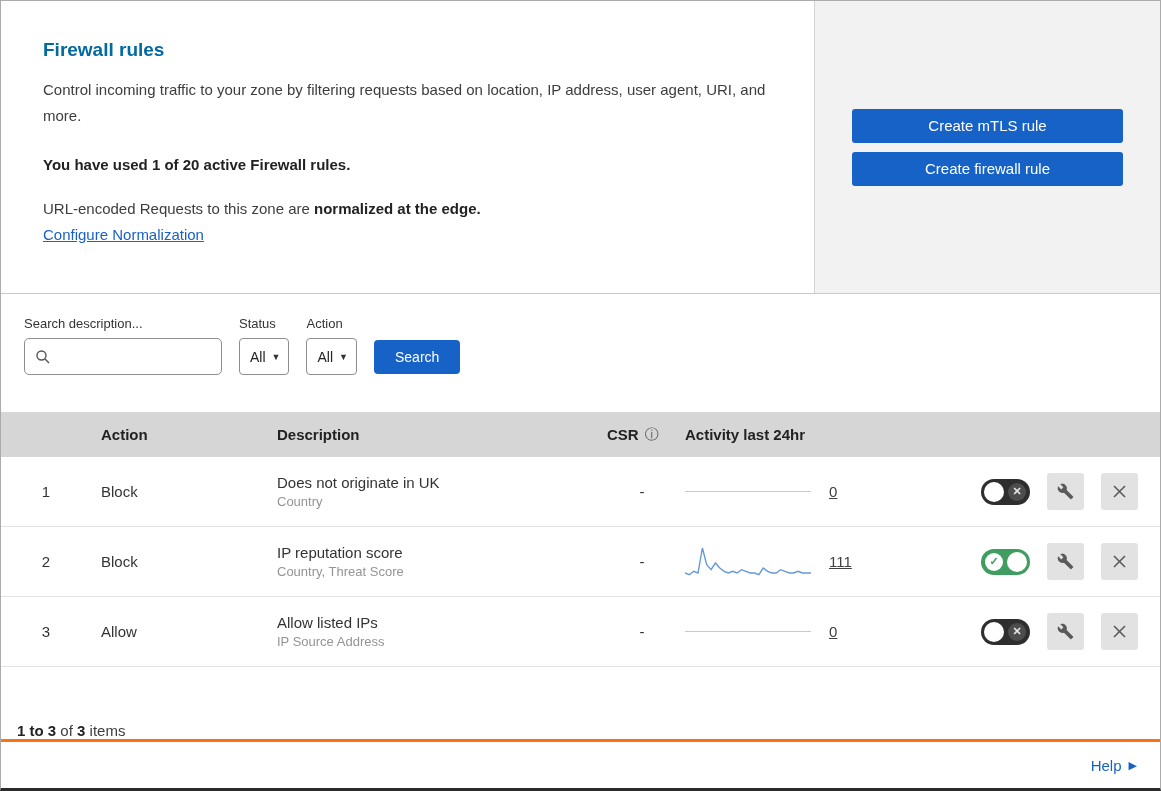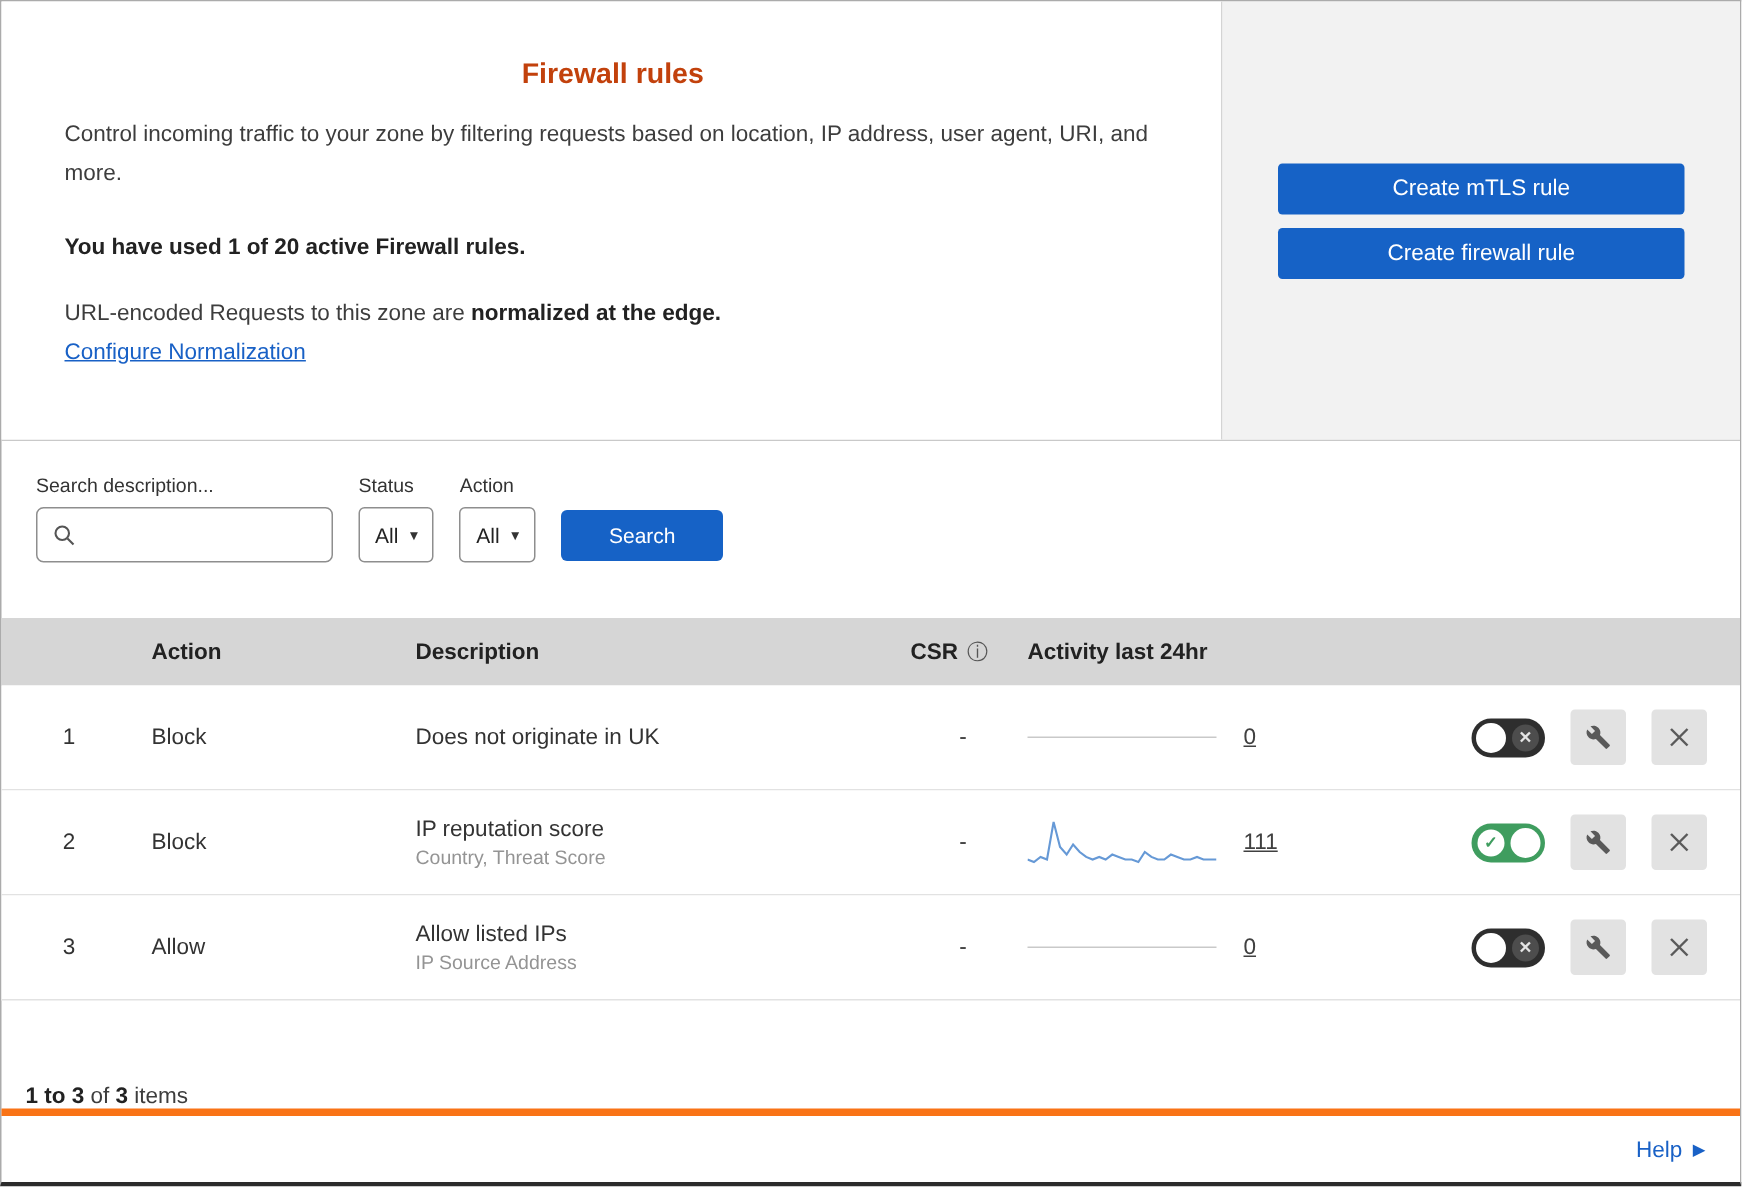--- a/index.html
+++ b/index.html
@@ -14,21 +14,21 @@
     border:1px solid #ababab;
     border-bottom:3px solid #2b2b2b;
     background:#fff;
     display:flex; flex-direction:column;
   }
 
   
   .top { display:flex; height:293px; border-bottom:1px solid #c9c9c9; }
   .top-left { flex:1; background:#fff; border-right:1px solid #d4d4d4; padding:38px 40px 0 42px; }
   .top-right { width:345px; background:#f2f2f2; display:flex; flex-direction:column; justify-content:center; gap:9px; padding:0 37px; }
-  .page-title { font-size:19px; font-weight:600; color:#c2410c; margin-bottom:16px;text-align:center; }
+  .page-title { font-size:19px; font-weight:600; color:#0369a1; margin-bottom:16px; }
   .page-desc { font-size:15px; color:#3d3d3d; line-height:1.75; max-width:740px; }
   .usage-line { font-size:15px; font-weight:700; color:#222; margin-top:26px; }
   .norm-line { font-size:15px; color:#3d3d3d; margin-top:27px; }
   .norm-line b { color:#222;text-align:right; }
   .norm-link { display:inline-block; margin-top:9px; font-size:15px; color:#1961c6; text-decoration:underline; cursor:pointer; }
   .blue-btn {
     display:block; width:100%; height:34px;
     background:#1662c6; color:#fff; border:none; border-radius:3px;
     font-family:"Liberation Sans", sans-serif; font-size:15px; cursor:pointer;
   }
@@ -42,21 +42,21 @@
     display:flex; align-items:center; padding-left:10px; background:#fff;
   }
   .search-box svg { display:block; }
   .dropdown {
     height:37px; border:1px solid #8e8e8e; border-radius:4px; background:#fff;
     display:flex; align-items:center; padding:0 8px 0 10px; gap:6px;
     font-size:14px; color:#222; cursor:pointer;
   }
   .caret { font-size:9px; color:#333; }
   .search-btn {
-    margin-top:24px; height:34px; padding:0 32px;
+    margin-top:24px; height:34px; padding:0 21px;
     background:#1662c6; color:#fff; border:none; border-radius:4px;
     font-family:"Liberation Sans", sans-serif; font-size:14px; cursor:pointer;
   }
   .tb-spacer { flex:1; }
   .ordering-btn {
     margin-top:20px; height:37px; padding:0 18px;
     background:#dcdcdc; color:#333; border:none; border-radius:4px;
     font-family:"Liberation Sans", sans-serif; font-size:15px; cursor:pointer;
     display:flex; align-items:center; gap:8px;
   }
@@ -99,21 +99,21 @@
     width:37px; height:37px; background:#e2e2e2; border:none; border-radius:3px;
     display:flex; align-items:center; justify-content:center; cursor:pointer;
   }
   .icon-btn svg { display:block; }
 
   .sparkline { width:126px; height:38px; }
 
   
   .summary { flex:1; display:flex; align-items:flex-end; padding:0 16px; font-size:15px; color:#3d3d3d; }
   .summary b { color:#222; }
-  .help-row { height:49px; border-top:5px solid #f97316; display:flex; align-items:center; justify-content:flex-end; padding-right:23px; }
+  .help-row { height:49px; border-top:3px solid #f97316; display:flex; align-items:center; justify-content:flex-end; padding-right:23px; }
   .help-link { color:#1961c6; font-size:15px; cursor:pointer; display:flex; align-items:center; gap:7px; }
   .help-arrow { font-size:11px; }
 </style>
 </head>
 <body>
 
 <div class="page">
 
   <div class="top">
     <div class="top-left">
@@ -170,20 +170,21 @@
       </div>
       <div>Activity last 24hr</div>
       <div></div>
     </div>
 
     <div class="trow rule-row">
       <div class="cell-idx">1</div>
       <div>Block</div>
       <div>
         <div class="desc-main">Does not originate in UK</div>
+        <div class="desc-sub">Country</div>
       </div>
       <div class="cell-csr">-</div>
       <div class="cell-activity">
         <div class="flat-line"></div>
         <a class="count-link">0</a>
       </div>
       <div class="cell-controls">
         <div class="toggle off">
 
           <span class="mark mark-x">✕</span>

